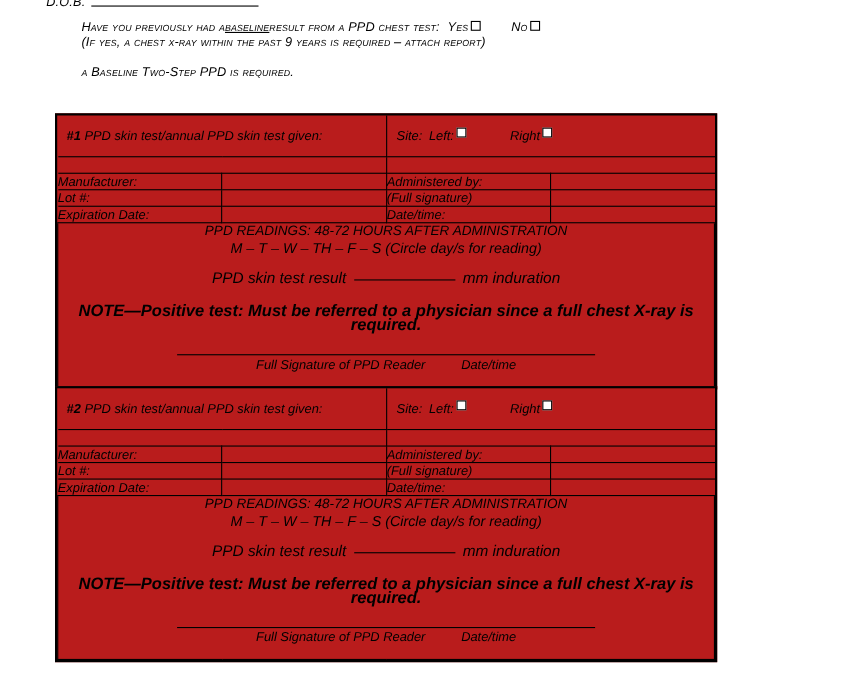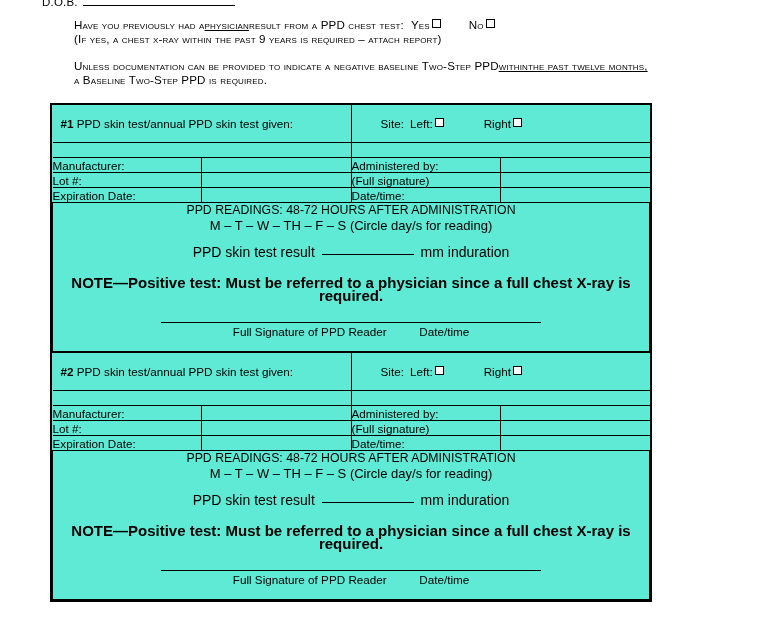--- a/index.html
+++ b/index.html
@@ -13,20 +13,21 @@
     font-family: "Liberation Sans", sans-serif;
     color: #000000;
     position: relative;
     overflow: hidden;
   }
 
   .page {
     position: relative;
     width: 770px;
     height: 620px;
+    font-style: italic;
   }
 
   
   .dob-row {
     position: absolute;
     left: 42px;
     top: -4px;
     display: flex;
     align-items: flex-end;
     font-size: 11.5px;
@@ -75,21 +76,21 @@
   }
   .gap-yesno { display: inline-block; width: 26px; }
 
   
   .ppd-table {
     position: absolute;
     left: 50px;
     width: 602px;
     border: 2.4px solid #000;
     box-sizing: border-box;
-    background: #5eead4;
+    background: #b91c1c;
   }
   #table-1 { top: 103px; }
   #table-2 { top: 351px; }
 
   .tbl-grid {
     width: 100%;
     border-collapse: collapse;
     table-layout: fixed;
   }
   .tbl-grid td {
@@ -110,23 +111,21 @@
     padding-left: 8px;
   }
   .hdr-row td.hdr-right {
     border-right: none;
     padding-left: 9px;
   }
   .hdr-num { font-weight: bold; }
 
   .site-wrap {
     display: flex;
-    align-items: center;
-    white-space: nowrap;
-    margin-left: 20px;
+    white-space: nowrap;
   }
   .site-gap { display: inline-block; width: 38px; }
 
   
   .spacer-row td {
     height: 14px;
   }
   .spacer-row td.sp-left { border-left: none; }
   .spacer-row td.sp-right { border-right: none; }
 
@@ -194,39 +193,35 @@
 <div class="page">
 
   <div class="dob-row">
     <span class="dob-label">D.O.B.</span>
     <span class="dob-rule"></span>
   </div>
 
   <div class="smallcaps-block" id="q-block">
     <div class="sc-line">
       <span>Have you previously had a </span>
-      <u class="plain">physician</u>
+      <u class="plain">baseline</u>
       <span> result from a PPD chest test:</span>
       <span style="display:inline-block;width:7px"></span>
       <span>Yes</span>
       <span class="cbox"></span>
       <span class="gap-yesno"></span>
       <span>No</span>
       <span class="cbox"></span>
     </div>
     <div class="sc-line">
       <span>(If yes, a chest x-ray within the past 9 years is required – attach report)</span>
     </div>
   </div>
 
   <div class="smallcaps-block" id="unless-block">
-    <div class="sc-line">
-      <span>Unless documentation can be provided to indicate a negative baseline Two-Step PPD </span>
-      <u class="plain">withinthe past twelve months,</u>
-    </div>
     <div class="sc-line">
       <span>a Baseline Two-Step PPD is required.</span>
     </div>
   </div>
 
   <div class="ppd-table" id="table-1">
     <table class="tbl-grid">
       <tbody>
           <tr class="hdr-row">
         <td class="hdr-left" colspan="2">

